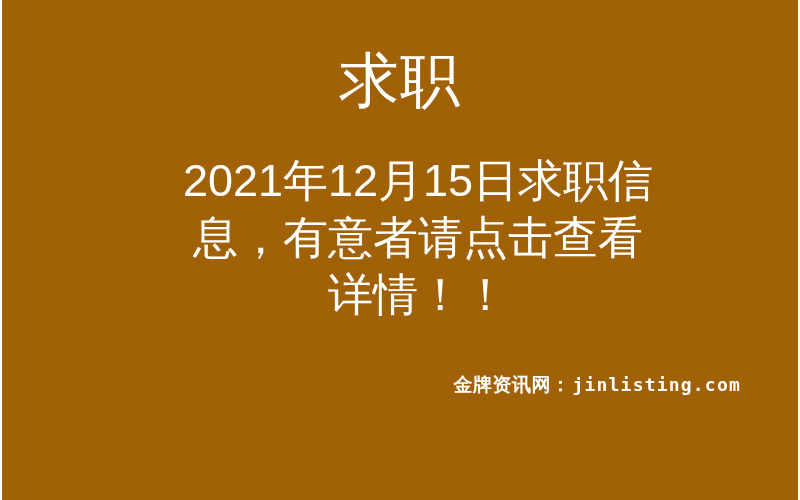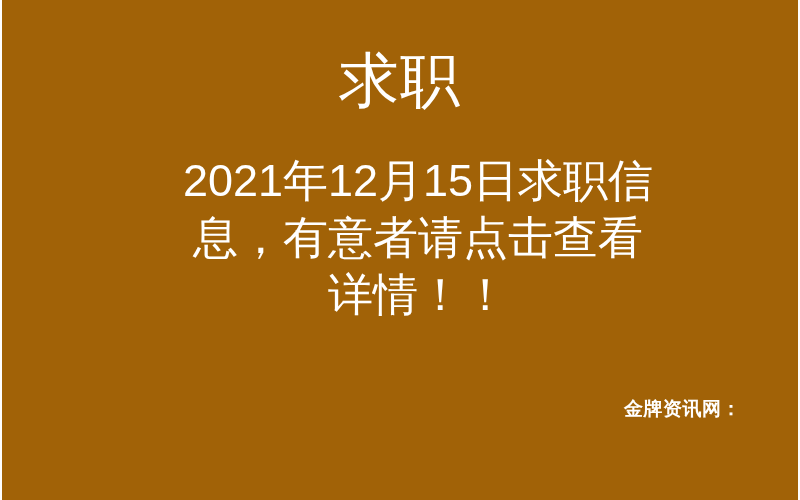--- a/index.html
+++ b/index.html
@@ -49,21 +49,21 @@
     color: #ffffff;
     font-size: 45px;
     line-height: 57px;
     font-weight: 400;
     letter-spacing: 0px;
     margin-left: 18px;
   }
 
   #footer {
     position: absolute;
-    top: 396px;
+    top: 372px;
     right: 57px;
     display: flex;
     align-items: baseline;
     color: #ffffff;
     white-space: nowrap;
   }
   .footer-cn {
     font-size: 19px;
     font-weight: bold;
     letter-spacing: 0.5px;
@@ -80,15 +80,16 @@
 <body>
 
 <div id="poster">
 
   <div id="headline">求职</div>
 
   <div id="body-block">2021年12月15日求职信息，有意者请点击查看详情！！</div>
 
   <div id="footer">
     <span class="footer-cn">金牌资讯网：</span>
+    <span class="footer-url">jinlisting.com</span>
   </div>
 
 </div>
 
 </body></html>

